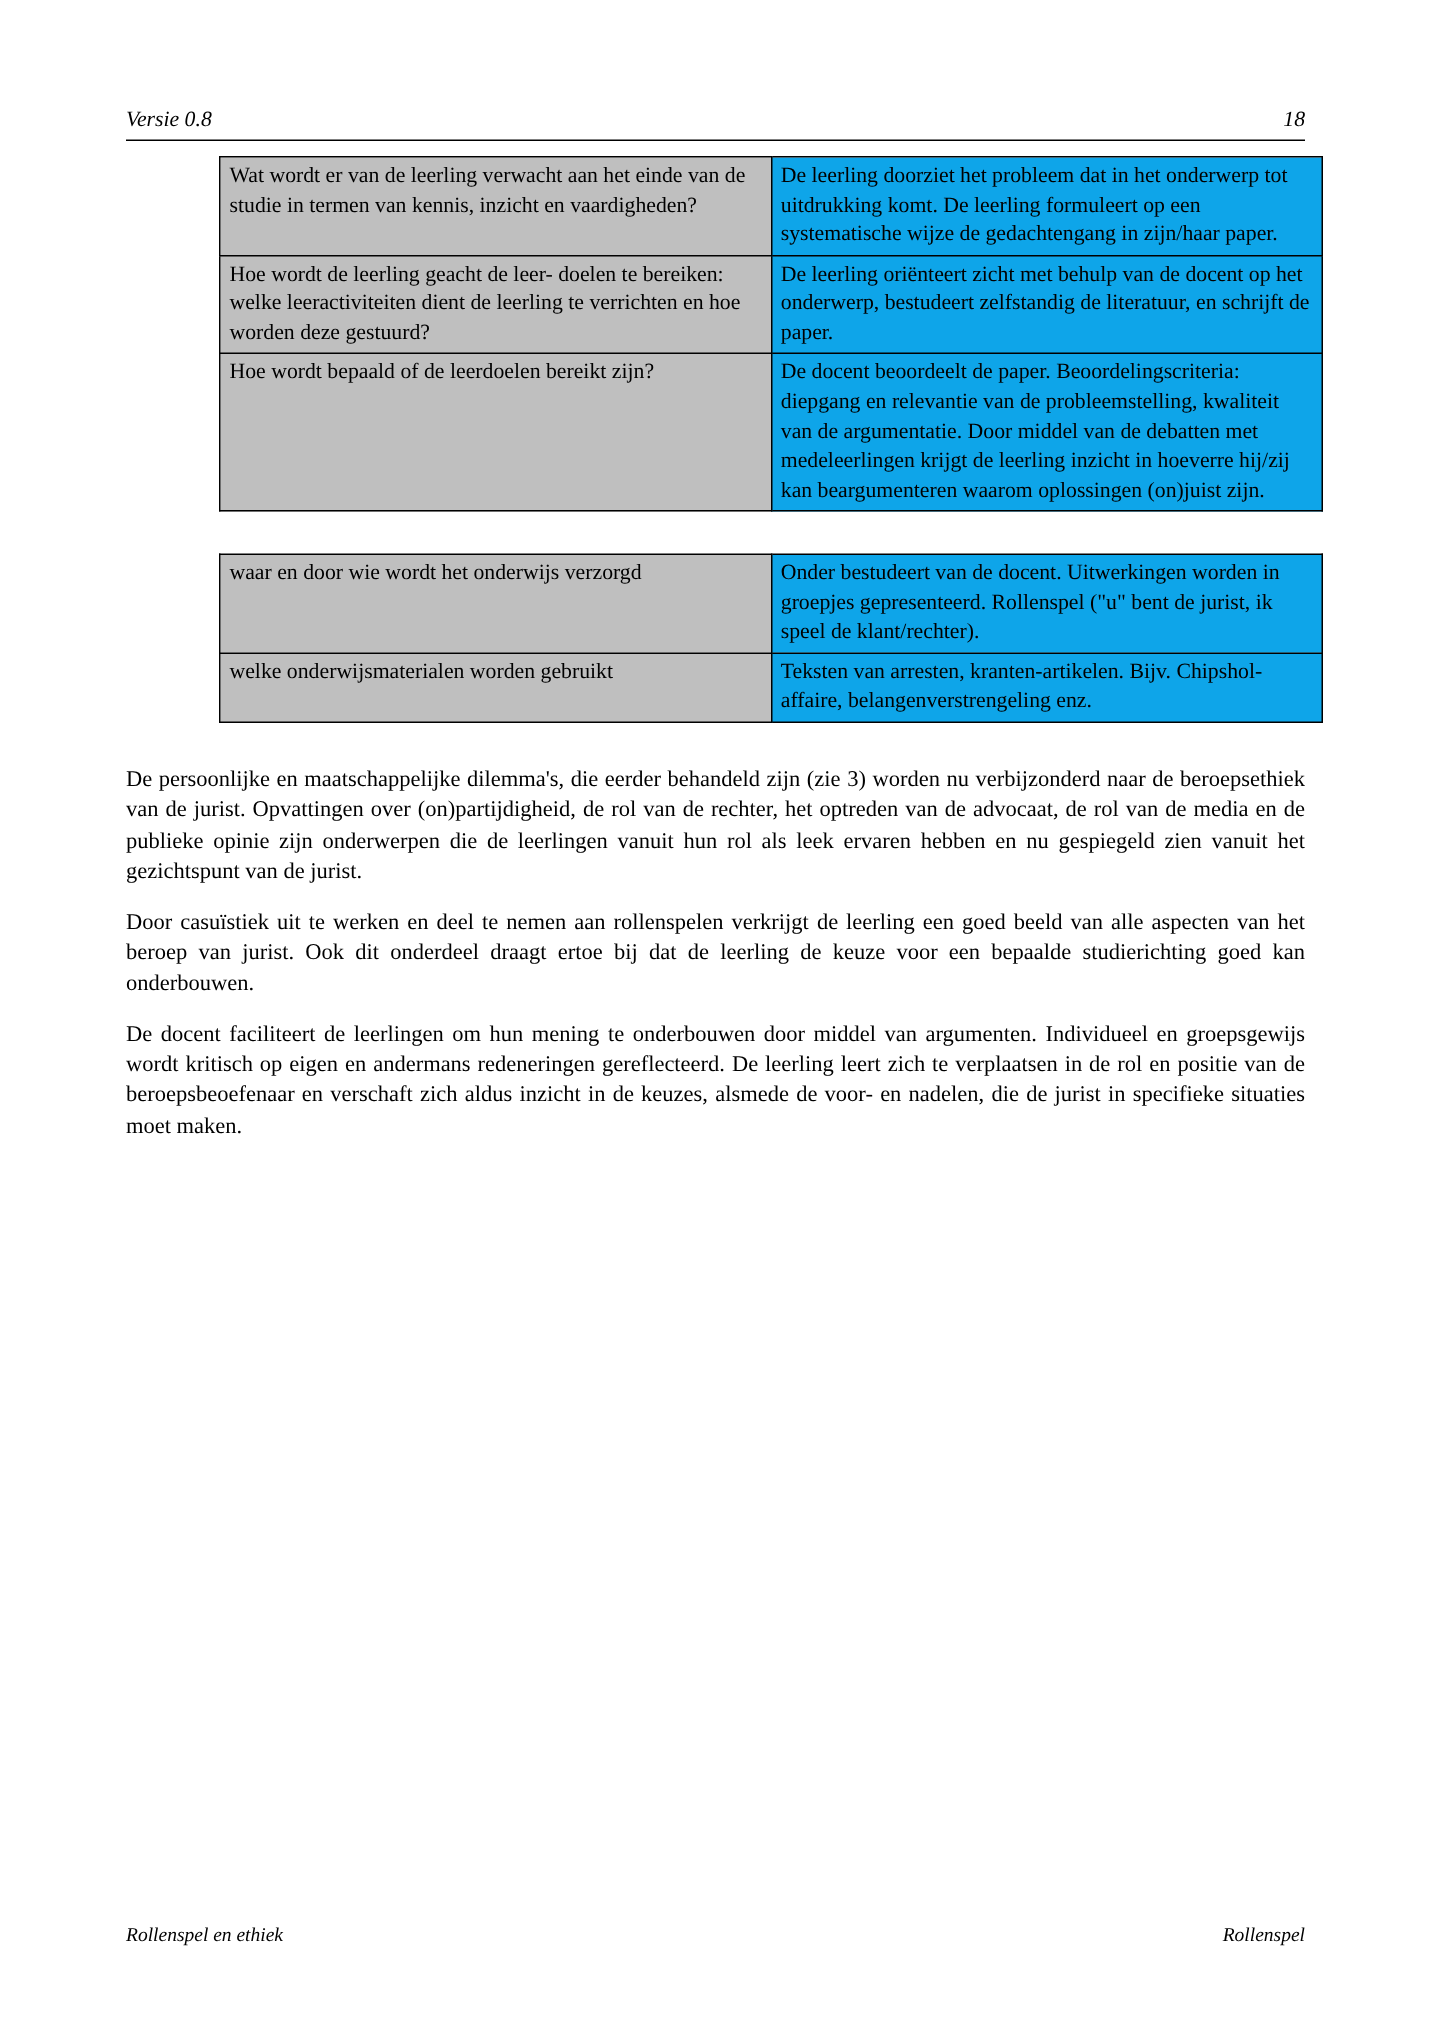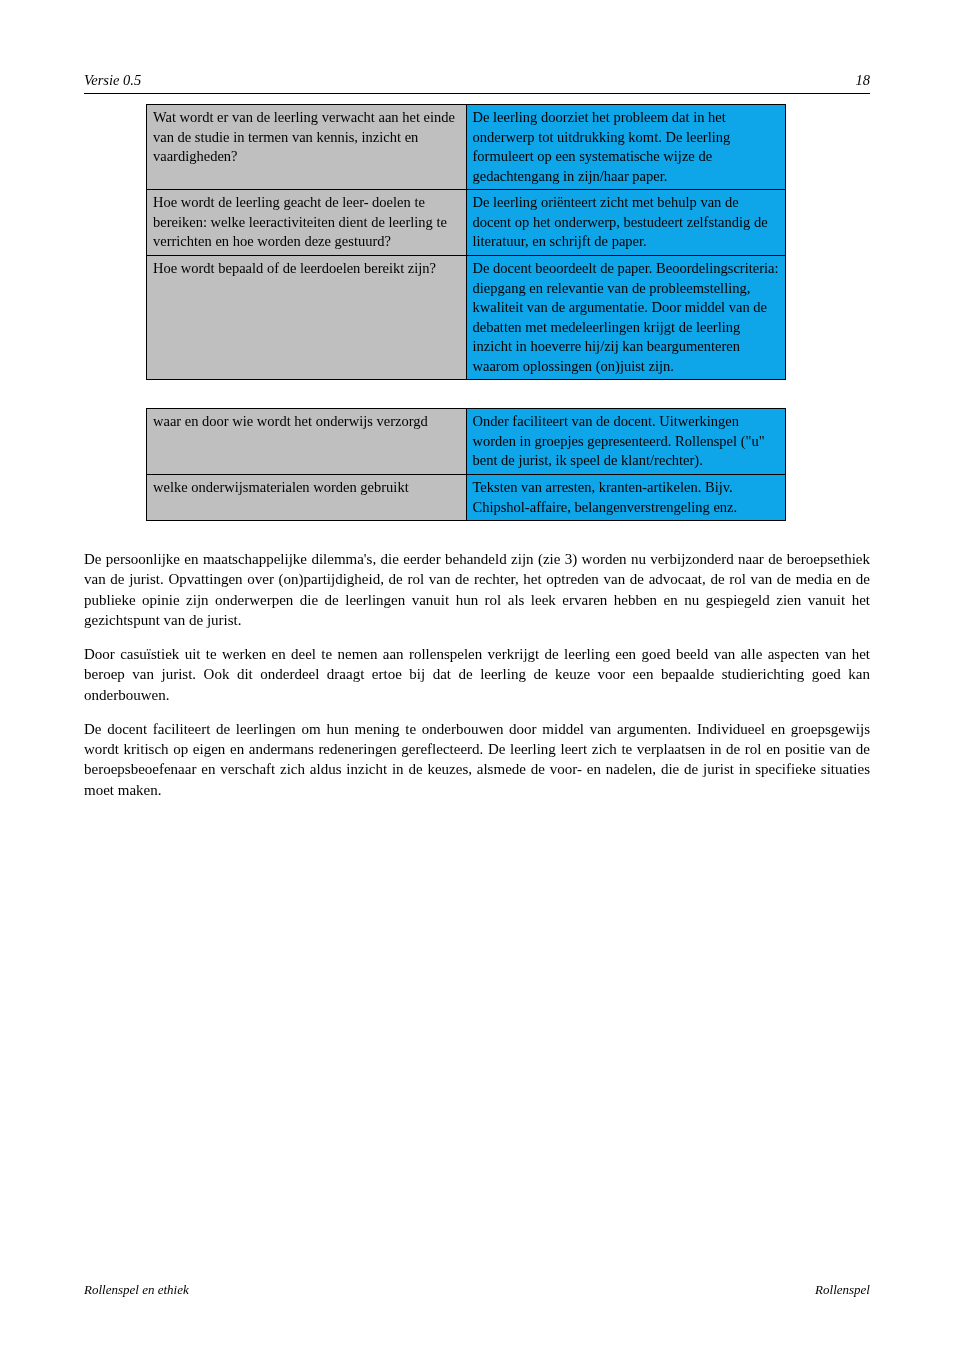--- a/index.html
+++ b/index.html
@@ -18,21 +18,21 @@
   .header-bar {
     display: flex;
     justify-content: space-between;
     border-bottom: 1.5px solid #000;
     padding-bottom: 4px;
     margin-bottom: 10px;
   }
   .header-bar span { font-style: italic; }
   table.data {
     border-collapse: collapse;
-    width: 640px;
+    width: 736px;
     margin-left: 62px;
     margin-bottom: 28px;
   }
   table.data td, table.data th {
     border: 1px solid #000;
     padding: 3px 6px 3px 6px;
     vertical-align: top;
     font-size: 14.5px;
     line-height: 1.35;
   }
@@ -65,21 +65,21 @@
     justify-content: space-between;
     font-size: 13px;
     font-style: italic;
   }
 </style>
 </head>
 <body>
 
 <div class="page">
   <div class="header-bar">
-    <span>Versie 0.5</span>
+    <span>Versie 0.8</span>
     <span>18</span>
   </div>
 
   <table class="data">
     <tbody>
         <tr>
       <td class="label">Wat wordt er van de leerling verwacht aan het einde van de studie in termen van kennis, inzicht en vaardigheden?</td>
       <td class="value">De leerling doorziet het probleem dat in het onderwerp tot uitdrukking komt. De leerling formuleert op een systematische wijze de gedachtengang in zijn/haar paper.</td>
     </tr>
     <tr>
@@ -92,21 +92,21 @@
       <td class="value">De docent beoordeelt de paper. Beoordelingscriteria: diepgang en relevantie van de probleemstelling, kwaliteit van de argumentatie. Door middel van de debatten met medeleerlingen krijgt de leerling inzicht in hoeverre hij/zij kan beargumenteren waarom oplossingen (on)juist zijn.</td>
     </tr>
   </tbody>
     </table>
 
 
   <table class="data">
     <tbody>
     <tr>
       <td class="label">waar en door wie wordt het onderwijs verzorgd</td>
-      <td class="value">Onder faciliteert van de docent. Uitwerkingen worden in groepjes gepresenteerd. Rollenspel ("u" bent de jurist, ik speel de klant/rechter).</td>
+      <td class="value">Onder bestudeert van de docent. Uitwerkingen worden in groepjes gepresenteerd. Rollenspel ("u" bent de jurist, ik speel de klant/rechter).</td>
     </tr>
     <tr>
       <td class="label">welke onderwijsmaterialen worden gebruikt</td>
       <td class="value">Teksten van arresten, kranten-artikelen. Bijv. Chipshol-affaire, belangenverstrengeling enz.</td>
     </tr>
   </tbody>
     </table>
 
   <div class="body-text">
     <p>De persoonlijke en maatschappelijke dilemma's, die eerder behandeld zijn (zie 3) worden nu verbijzonderd naar de beroepsethiek van de jurist. Opvattingen over (on)partijdigheid, de rol van de rechter, het optreden van de advocaat, de rol van de media en de publieke opinie zijn onderwerpen die de leerlingen vanuit hun rol als leek ervaren hebben en nu gespiegeld zien vanuit het gezichtspunt van de jurist.</p>

